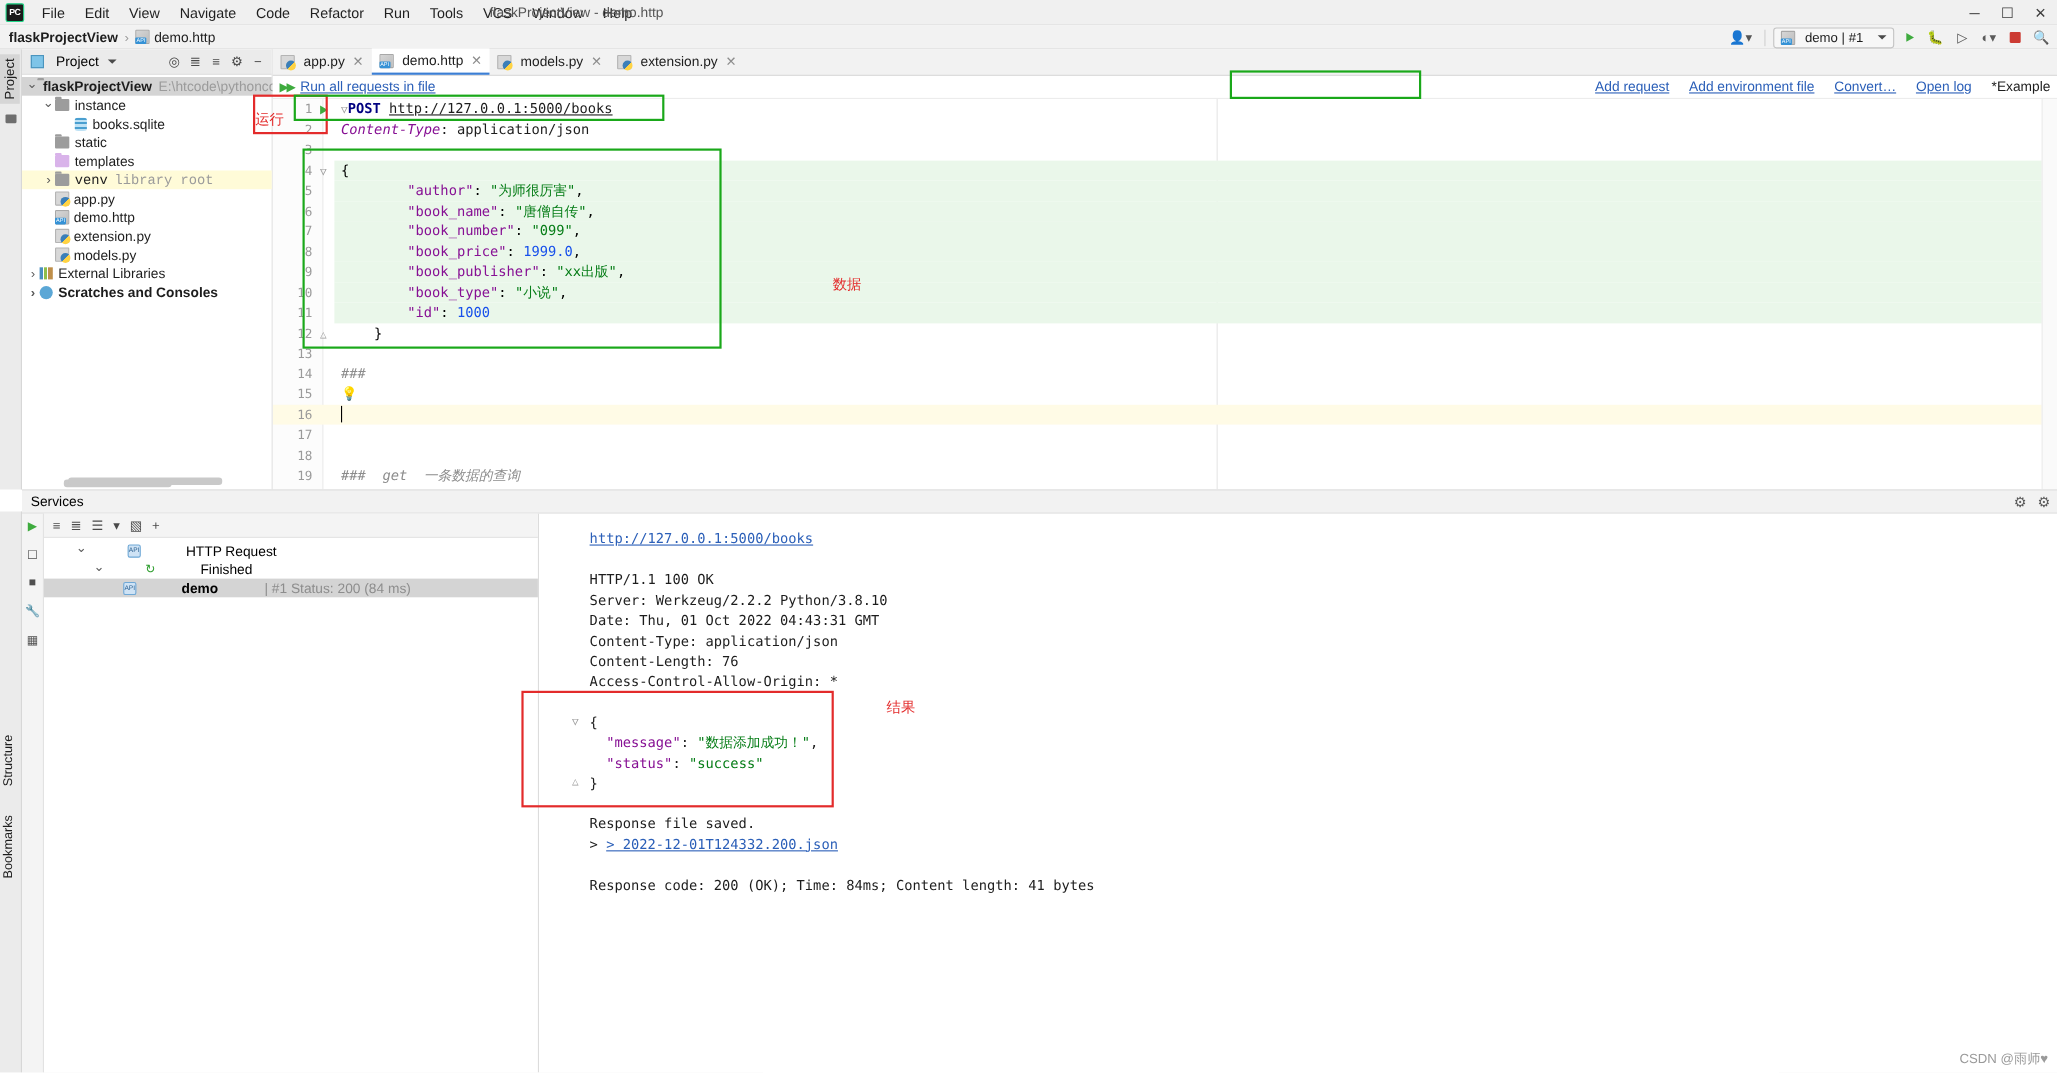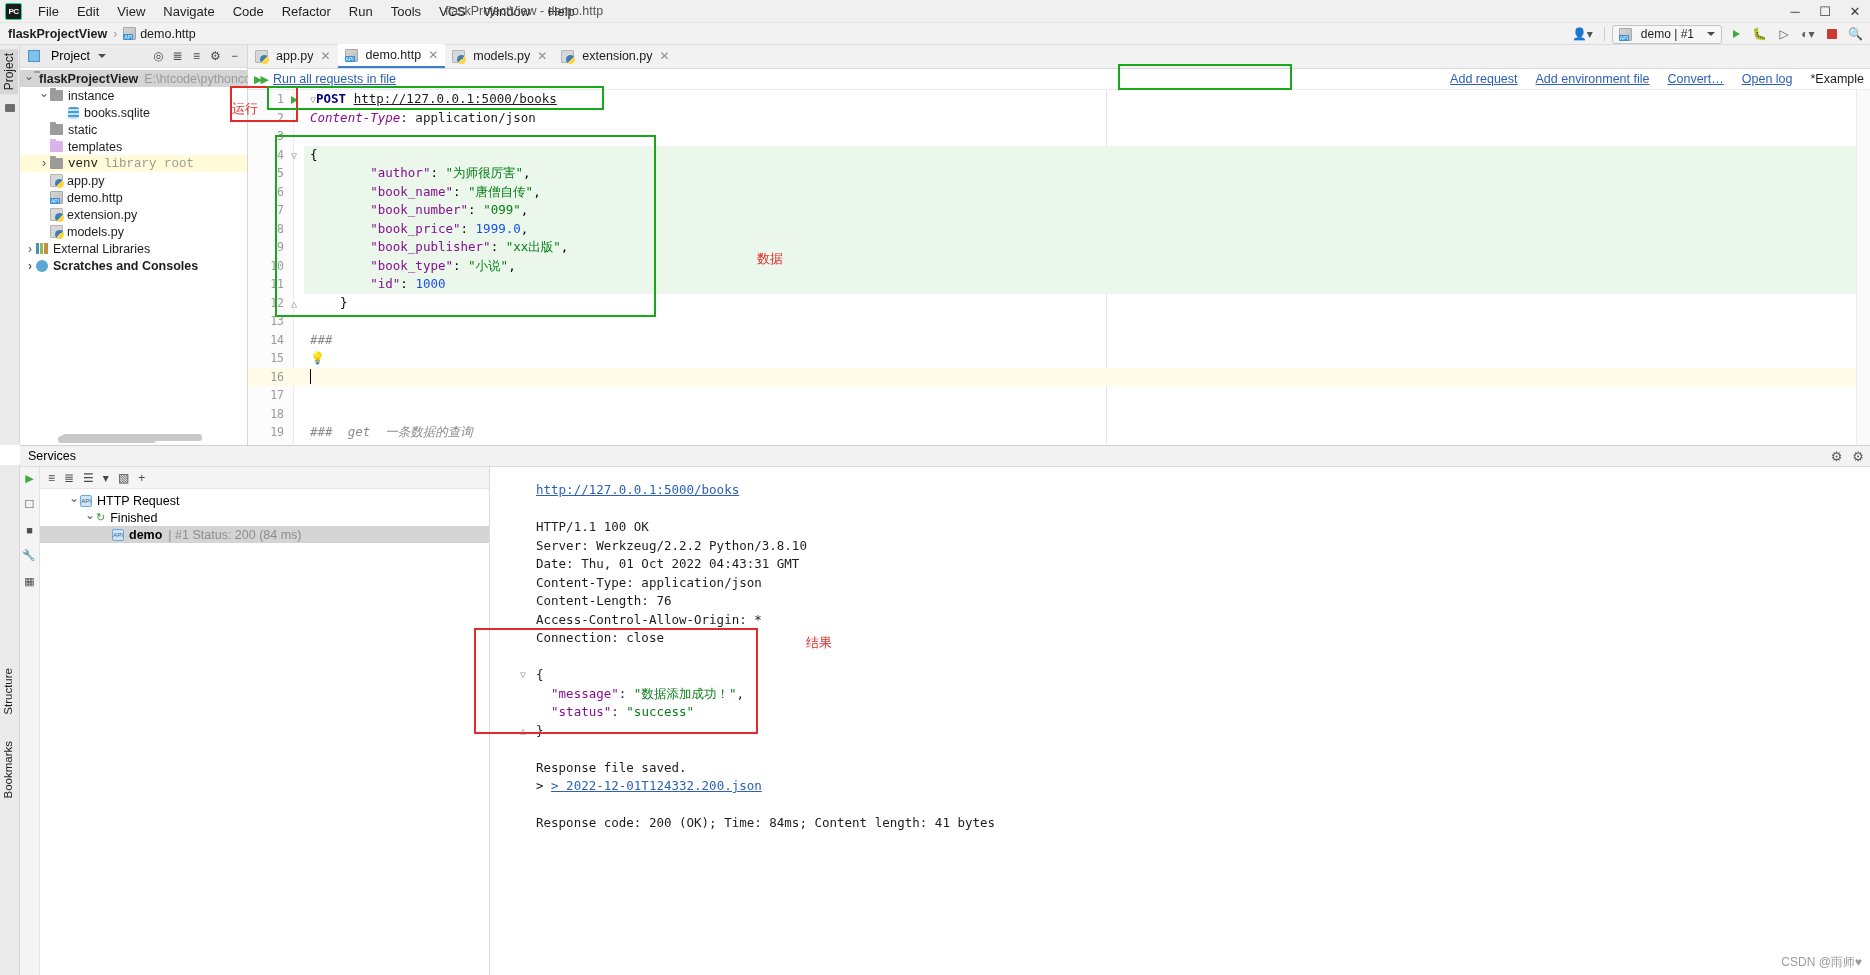--- a/index.html
+++ b/index.html
@@ -218,21 +218,21 @@
     display:flex; flex-direction:column; align-items:center; padding-top:5px; gap:13px;
   }
   .svc-tc-ico{ color:#4f4f4f; font-size:11px; }
   .svc-tree-pane{ width:450px; border-right:1px solid #dcdcdc; background:#fff; }
   .svc-tree-toolbar{
     height:22px; background:#f4f4f4; display:flex; align-items:center; gap:9px; padding-left:8px;
     border-bottom:1px solid #e4e4e4;
   }
   .svc-tb-ico{ color:#4a4a4a; font-size:12px; }
   .svc-tree{ font-size:12.5px; padding-top:3px; }
-  .snode{ height:17px; display:flex; align-items:center; padding-left:6px; white-space:nowrap;}
+  .snode{ height:17px; display:flex; align-items:center; padding-left:6px; white-space:nowrap;gap:36px;}
   .snode.sel{ background:#d4d4d4; }
   .circ-blue{ width:12px;height:12px;margin-right:5px;border-radius:2px;background:#cfe3f5;border:1px solid #6fa8d6;
     font-size:6px;color:#2a5f8f;display:flex;align-items:center;justify-content:center;}
   .ck-green{ color:#2e9e2e; font-size:11px; margin-right:5px; }
   .sdim{ color:#8d8d8d; margin-left:6px; }
   .sbold{ font-weight:bold; }
 
   .svc-out{
     flex:1; background:#fff; position:relative; overflow:hidden;
     font-family:"DejaVu Sans Mono", monospace; font-size:12.5px; padding:14px 0 0 46px;
@@ -602,21 +602,20 @@
 
       <div class="svc-out">
         <div class="oline"><span class="o-url">http://127.0.0.1:5000/books</span></div>
         <div class="oline">&nbsp;</div>
         <div class="oline">HTTP/1.1 100 OK</div>
         <div class="oline">Server: Werkzeug/2.2.2 Python/3.8.10</div>
         <div class="oline">Date: Thu, 01 Oct 2022 04:43:31 GMT</div>
         <div class="oline">Content-Type: application/json</div>
         <div class="oline">Content-Length: 76</div>
         <div class="oline">Access-Control-Allow-Origin: *</div>
-        <div class="oline">Connection: close</div>
         <div class="oline">&nbsp;</div>
         <div class="oline"><span class="fold-m">▽</span><span>{</span></div>
         <div class="oline">  <span class="o-key">"message"</span>: <span class="o-str">"数据添加成功！"</span>,</div>
         <div class="oline">  <span class="o-key">"status"</span>: <span class="o-str">"success"</span></div>
         <div class="oline"><span class="fold-m">△</span><span>}</span></div>
         <div class="oline">&nbsp;</div>
         <div class="oline">Response file saved.</div>
         <div class="oline">&gt; <span class="o-url" style="margin-left:0">&gt; 2022-12-01T124332.200.json</span></div>
         <div class="oline">&nbsp;</div>
         <div class="oline">Response code: 200 (OK); Time: 84ms; Content length: 41 bytes</div>

